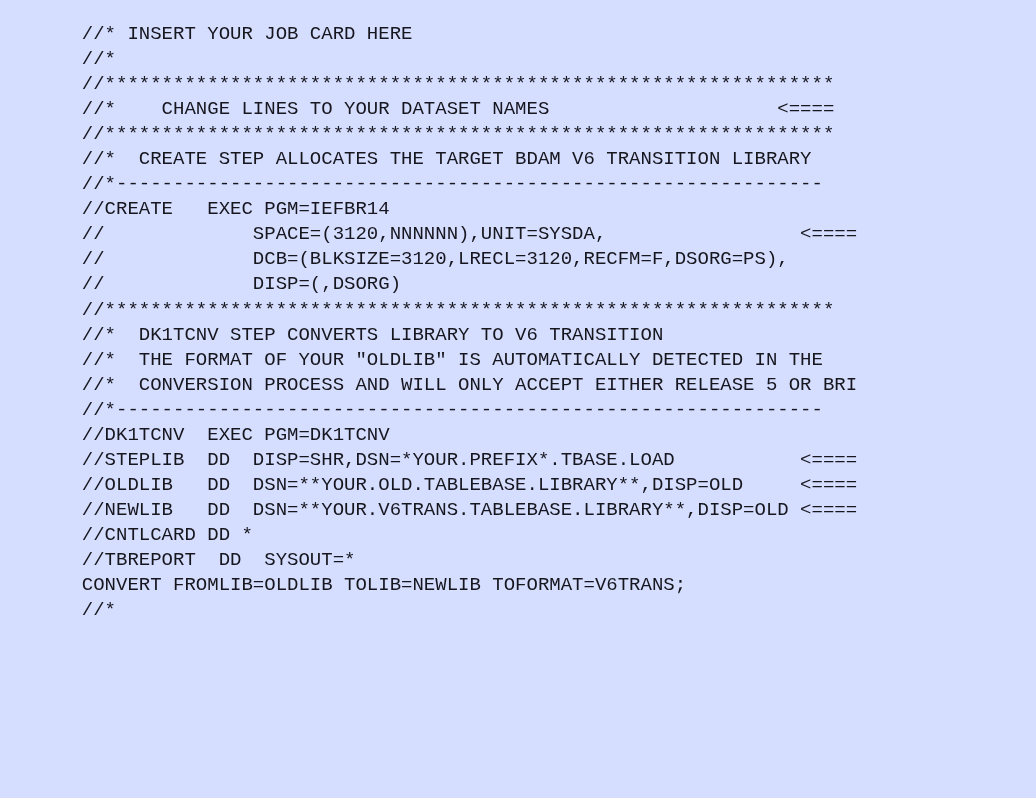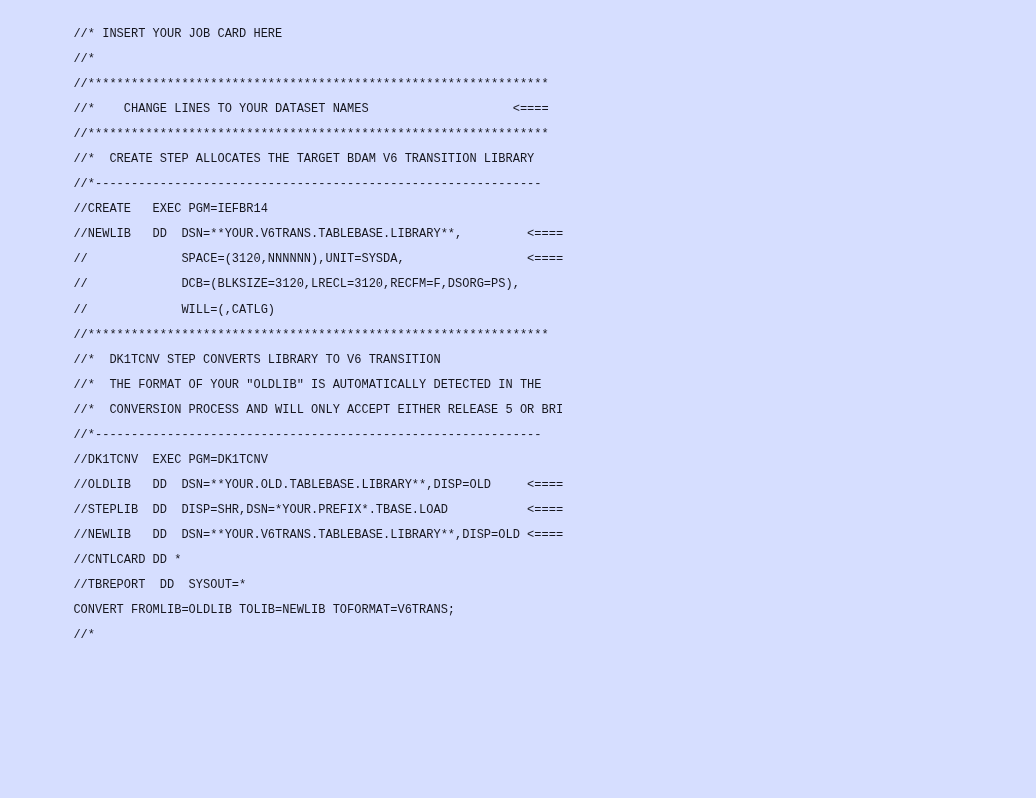--- a/index.html
+++ b/index.html
@@ -16,21 +16,21 @@
   }
   #code-listing {
     box-sizing: border-box;
     width: 1036px;
     height: 798px;
     background: #d6deff;
     padding: 22px 0 0 59px;
   }
   .code-line {
     font-family: "Liberation Mono", "DejaVu Sans Mono", monospace;
-    font-size: 12px;
+    font-size: 19px;
     line-height: 25.05px;
     height: 25.05px;
     color: #16161e;
     white-space: pre;
     letter-spacing: 0px;
     font-weight: 400;
   }
   .code-line:empty::after {
     content: " ";
   }
@@ -40,31 +40,30 @@
 
 <div id="code-listing" style="background: rgb(214, 222, 255); color: rgb(22, 22, 30);">
     <div class="code-line">  //* INSERT YOUR JOB CARD HERE</div>
     <div class="code-line">  //*</div>
     <div class="code-line">  //****************************************************************</div>
     <div class="code-line">  //*    CHANGE LINES TO YOUR DATASET NAMES                    &lt;====</div>
     <div class="code-line">  //****************************************************************</div>
     <div class="code-line">  //*  CREATE STEP ALLOCATES THE TARGET BDAM V6 TRANSITION LIBRARY</div>
     <div class="code-line">  //*--------------------------------------------------------------</div>
     <div class="code-line">  //CREATE   EXEC PGM=IEFBR14</div>
-    <div class="code-line">  //NEWLIB   DD  DSN=**YOUR.V6TRANS.TABLEBASE.LIBRARY**,         &lt;====</div>
     <div class="code-line">  //             SPACE=(3120,NNNNNN),UNIT=SYSDA,                 &lt;====</div>
     <div class="code-line">  //             DCB=(BLKSIZE=3120,LRECL=3120,RECFM=F,DSORG=PS),</div>
-    <div class="code-line">  //             WILL=(,CATLG)</div>
+    <div class="code-line">  //             DISP=(,DSORG)</div>
     <div class="code-line">  //****************************************************************</div>
     <div class="code-line">  //*  DK1TCNV STEP CONVERTS LIBRARY TO V6 TRANSITION</div>
     <div class="code-line">  //*  THE FORMAT OF YOUR "OLDLIB" IS AUTOMATICALLY DETECTED IN THE</div>
     <div class="code-line">  //*  CONVERSION PROCESS AND WILL ONLY ACCEPT EITHER RELEASE 5 OR BRI</div>
     <div class="code-line">  //*--------------------------------------------------------------</div>
     <div class="code-line">  //DK1TCNV  EXEC PGM=DK1TCNV</div>
+    <div class="code-line">  //STEPLIB  DD  DISP=SHR,DSN=*YOUR.PREFIX*.TBASE.LOAD           &lt;====</div>
     <div class="code-line">  //OLDLIB   DD  DSN=**YOUR.OLD.TABLEBASE.LIBRARY**,DISP=OLD     &lt;====</div>
-    <div class="code-line">  //STEPLIB  DD  DISP=SHR,DSN=*YOUR.PREFIX*.TBASE.LOAD           &lt;====</div>
     <div class="code-line">  //NEWLIB   DD  DSN=**YOUR.V6TRANS.TABLEBASE.LIBRARY**,DISP=OLD &lt;====</div>
     <div class="code-line">  //CNTLCARD DD *</div>
     <div class="code-line">  //TBREPORT  DD  SYSOUT=*</div>
     <div class="code-line">  CONVERT FROMLIB=OLDLIB TOLIB=NEWLIB TOFORMAT=V6TRANS;</div>
     <div class="code-line">  //*</div>
     <div class="code-line"></div>
   </div>
 
 </body></html>

